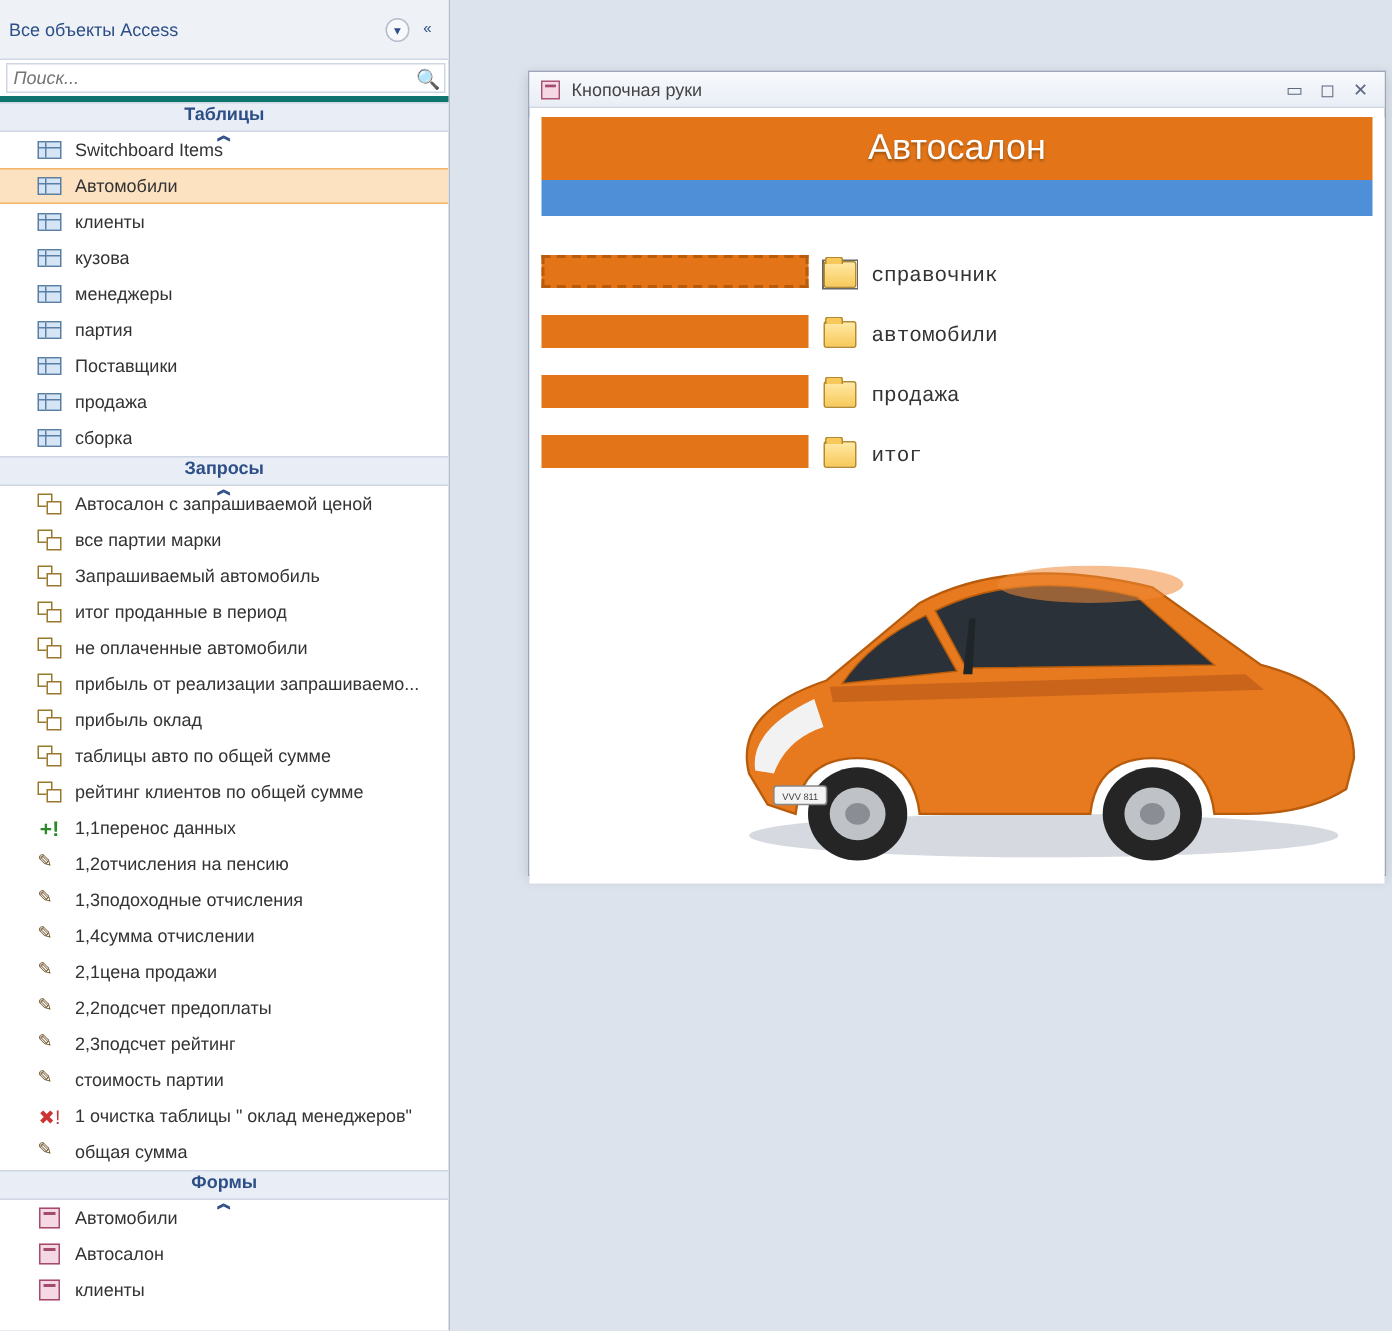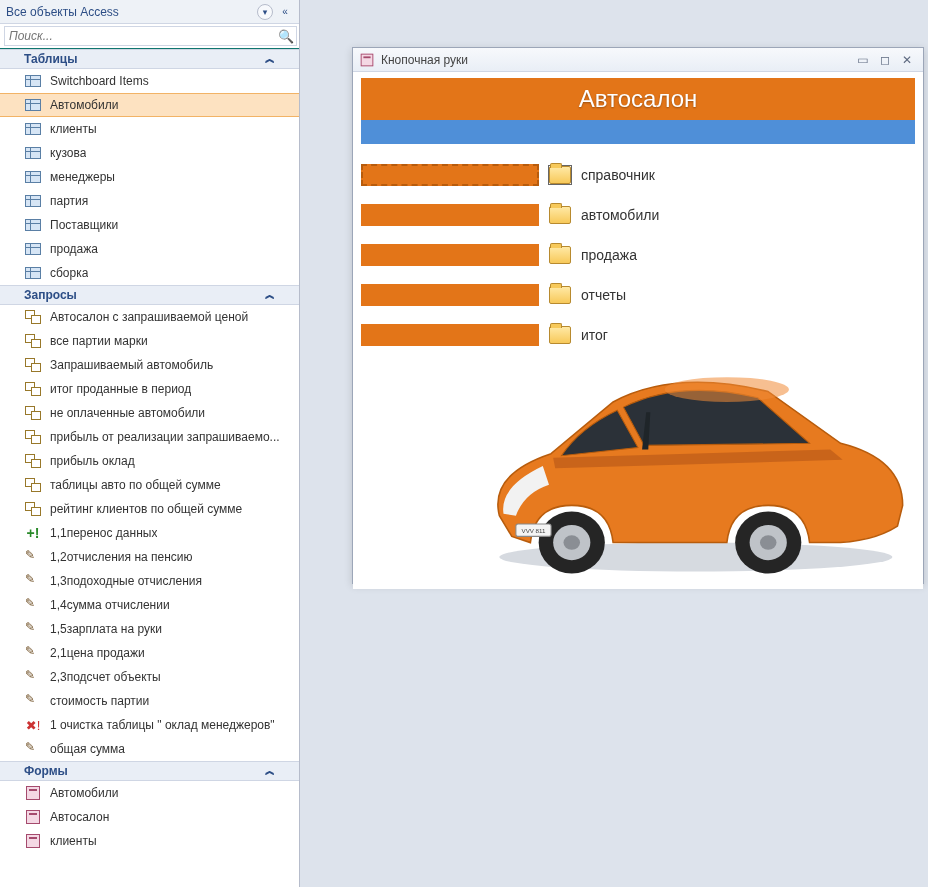--- a/index.html
+++ b/index.html
@@ -19,21 +19,21 @@
     width: 300px;
     height: 887px;
     background: #fff;
     border-right: 1px solid #b6bccb;
     display: flex;
     flex-direction: column;
   }
   .nav-header {
     background: #eef2f7;
     border-bottom: 1px solid #cfd6e4;
-    height: 24px;
+    height: 40px;
     display: flex;
     align-items: center;
     padding: 0 6px;
     color: #2d4e86;
     font-size: 12px;
   }
   .nav-header .spacer { flex: 1; }
   .nav-header .round-btn {
     width: 16px; height: 16px;
     border: 1px solid #b6bccb;
@@ -45,21 +45,21 @@
     background: #f7f9fc;
   }
   .nav-header .collapse-btn {
     width: 16px; height: 16px;
     display: flex; align-items: center; justify-content: center;
     margin-left: 4px;
     font-size: 10px;
     color: #2d4e86;
   }
   .search-row {
-    border-bottom: 1px solid #0f766e;
+    border-bottom: 4px solid #0f766e;
     padding: 2px 4px;
     display: flex;
     align-items: center;
   }
   .search-row input {
     flex: 1;
     border: 1px solid #cfd6e4;
     height: 20px;
     padding: 0 4px;
     font-size: 12px;
@@ -83,20 +83,21 @@
     background: #e9eef6;
     border-top: 1px solid #cfd6e4;
     border-bottom: 1px solid #cfd6e4;
     height: 20px;
     display: flex;
     align-items: center;
     padding: 0 24px;
     color: #2d4e86;
     font-weight: bold;
     font-size: 12px;
+    flex-direction: column;
   }
   .group-header .spacer { flex: 1; }
   .group-header .chev {
     font-size: 10px;
     color: #2d4e86;
   }
   .nav-item {
     display: flex;
     align-items: center;
     height: 24px;
@@ -224,23 +225,24 @@
     margin: 0 8px;
     height: 24px;
     background: #4f8fd8;
   }
   .menu-list {
     margin-top: 14px;
     margin-left: 8px;
   }
   .menu-row {
     display: flex;
-    align-items: center;
+    align-items: flex-end;
     height: 34px;
     margin-bottom: 6px;
+    font-family: Liberation Mono, monospace;
   }
   .menu-bar {
     width: 178px; height: 22px;
     background: #e37518;
   }
   .menu-bar.first{border:2px dashed #b85c0c;}
   .menu-folder {
     width: 22px; height: 18px;
     margin: 0 10px;
     position: relative;
@@ -417,33 +419,33 @@
       <div class="nav-item">
         <span class="obj-icon">
           <span class="ico-update"></span>
         </span>
         <span class="label">1,4сумма отчислении</span>
       </div>
       <div class="nav-item">
         <span class="obj-icon">
           <span class="ico-update"></span>
         </span>
-        <span class="label">1,5зарплата на руки</span>
-      </div>
-      <div class="nav-item">
-        <span class="obj-icon">
-          <span class="ico-update"></span>
-        </span>
         <span class="label">2,1цена продажи</span>
       </div>
       <div class="nav-item">
         <span class="obj-icon">
           <span class="ico-update"></span>
         </span>
-        <span class="label">2,3подсчет объекты</span>
+        <span class="label">2,2подсчет предоплаты</span>
+      </div>
+      <div class="nav-item">
+        <span class="obj-icon">
+          <span class="ico-update"></span>
+        </span>
+        <span class="label">2,3подсчет рейтинг</span>
       </div>
       <div class="nav-item">
         <span class="obj-icon">
           <span class="ico-update"></span>
         </span>
         <span class="label">стоимость партии</span>
       </div>
       <div class="nav-item">
         <span class="obj-icon">
           <span class="ico-delete">✖!</span>
@@ -509,25 +511,20 @@
           </div>
           <div class="menu-row">
             <span class="menu-bar"></span>
             <span class="menu-folder"></span>
             <span class="menu-label">автомобили</span>
           </div>
           <div class="menu-row">
             <span class="menu-bar"></span>
             <span class="menu-folder"></span>
             <span class="menu-label">продажа</span>
-          </div>
-          <div class="menu-row">
-            <span class="menu-bar"></span>
-            <span class="menu-folder"></span>
-            <span class="menu-label">отчеты</span>
           </div>
           <div class="menu-row">
             <span class="menu-bar"></span>
             <span class="menu-folder"></span>
             <span class="menu-label">итог</span>
           </div>
         </div>
       <div class="car">
         <svg viewBox="0 0 440 220">
           <ellipse cx="230" cy="200" rx="190" ry="14" fill="#d6dae0"></ellipse>

